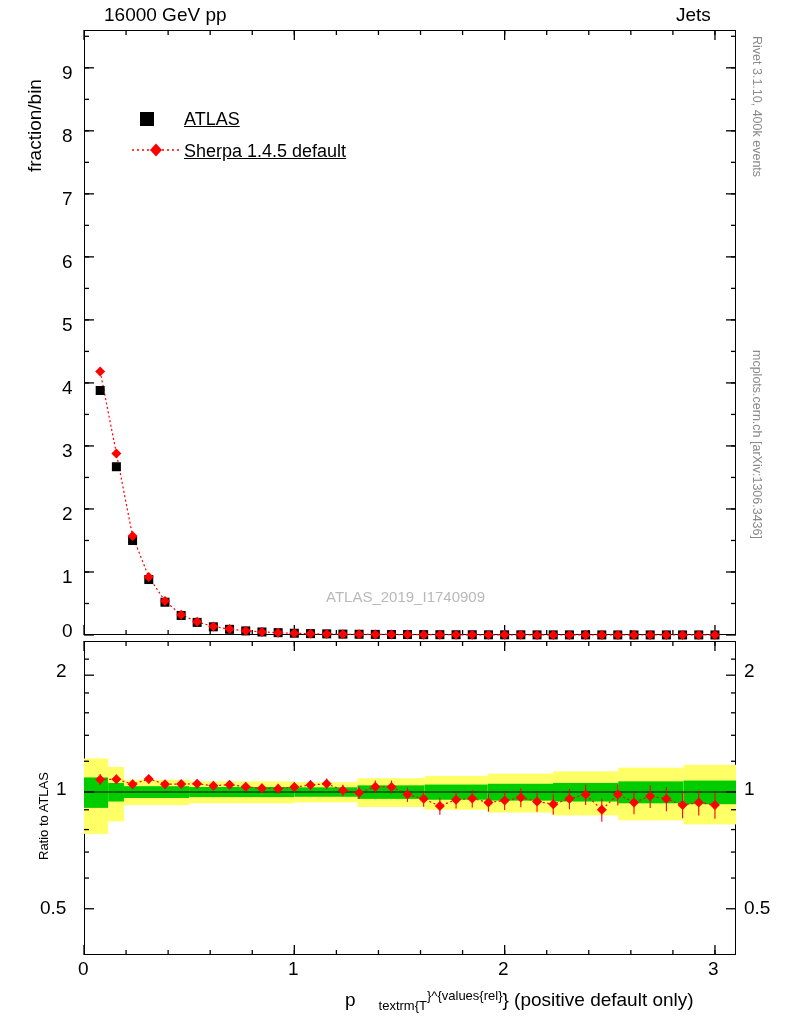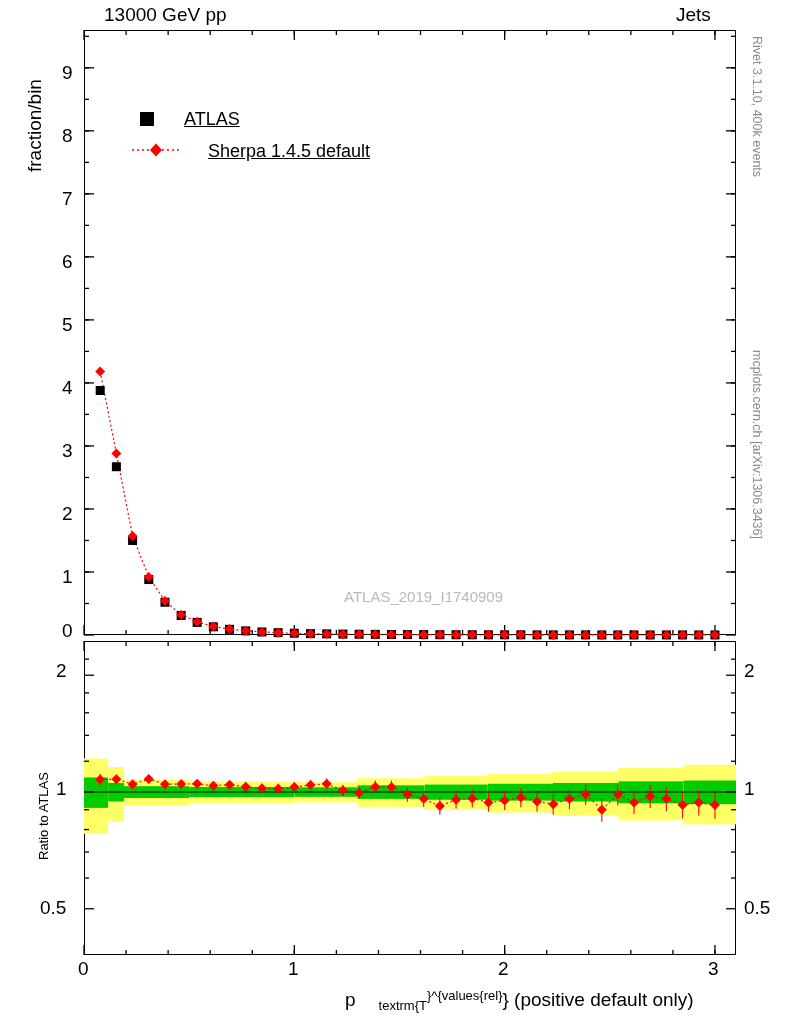--- a/index.html
+++ b/index.html
@@ -21,21 +21,21 @@
   .lgtext{font-size:18px;text-decoration:underline;}
   .watermark{position:absolute;font-size:15px;color:#b9b9b9;}
 
   svg{position:absolute;left:0;top:0;overflow:visible;}
 </style>
 </head>
 <body>
 
 <div id="root">
 
-  <div class="txt hdr" style="left:104px;top:4px;">13000 GeV pp</div>
+  <div class="txt hdr" style="left:104px;top:4px;">16000 GeV pp</div>
   <div class="txt hdr" style="left:676px;top:4px;">Jets</div>
 
   <div class="txt rightmeta vert" style="left:764px;top:36px;transform:rotate(90deg);">Rivet 3.1.10, 400k events</div>
   <div class="txt rightmeta vert" style="left:764px;top:350px;transform:rotate(90deg);">mcplots.cern.ch [arXiv:1306.3436]</div>
 
   <div class="txt axlab vert" style="left:24px;top:172px;transform:rotate(-90deg);">fraction/bin</div>
 
   <div class="txt small vert" style="left:36px;top:860px;transform:rotate(-90deg);">Ratio to ATLAS</div>
 
   <div id="mainFrame"></div>
@@ -51,23 +51,23 @@
   <div class="txt tick" style="left:62px;top:188px;">7</div>
   <div class="txt tick" style="left:62px;top:125px;">8</div>
   <div class="txt tick" style="left:62px;top:62px;">9</div>
 
   <div class="legendbox" style="left:140px;top:112px;width:14px;height:14px;background:#000;"></div>
   <div class="txt lgtext" style="left:184px;top:109px;">ATLAS</div>
   <svg width="60" height="20" style="left:128px;top:140px;">
     <line x1="4" y1="10" x2="52" y2="10" stroke="#ff0000" stroke-width="1.4" stroke-dasharray="2,3"></line>
     <polygon points="28,3.5 34,10 28,16.5 22,10" fill="#ff0000"></polygon>
   </svg>
-  <div class="txt lgtext" style="left:184px;top:141px;margin-left:24px;">Sherpa 1.4.5 default</div>
-
-  <div class="watermark" style="left:344px;top:588px;">ATLAS_2019_I1740909</div>
+  <div class="txt lgtext" style="left:184px;top:141px;">Sherpa 1.4.5 default</div>
+
+  <div class="watermark" style="left:326px;top:588px;">ATLAS_2019_I1740909</div>
 
   <svg id="mainsvg" width="652" height="605" style="left:84px;top:30px;">
       <line x1="0" y1="605" x2="10" y2="605" stroke="#000" stroke-width="1.3"></line>
       <line x1="652" y1="605" x2="642" y2="605" stroke="#000" stroke-width="1.3"></line>
       <line x1="0" y1="541.9791666666666" x2="10" y2="541.9791666666666" stroke="#000" stroke-width="1.3"></line>
       <line x1="652" y1="541.9791666666666" x2="642" y2="541.9791666666666" stroke="#000" stroke-width="1.3"></line>
       <line x1="0" y1="478.9583333333333" x2="10" y2="478.9583333333333" stroke="#000" stroke-width="1.3"></line>
       <line x1="652" y1="478.9583333333333" x2="642" y2="478.9583333333333" stroke="#000" stroke-width="1.3"></line>
       <line x1="0" y1="415.9375" x2="10" y2="415.9375" stroke="#000" stroke-width="1.3"></line>
       <line x1="652" y1="415.9375" x2="642" y2="415.9375" stroke="#000" stroke-width="1.3"></line>

